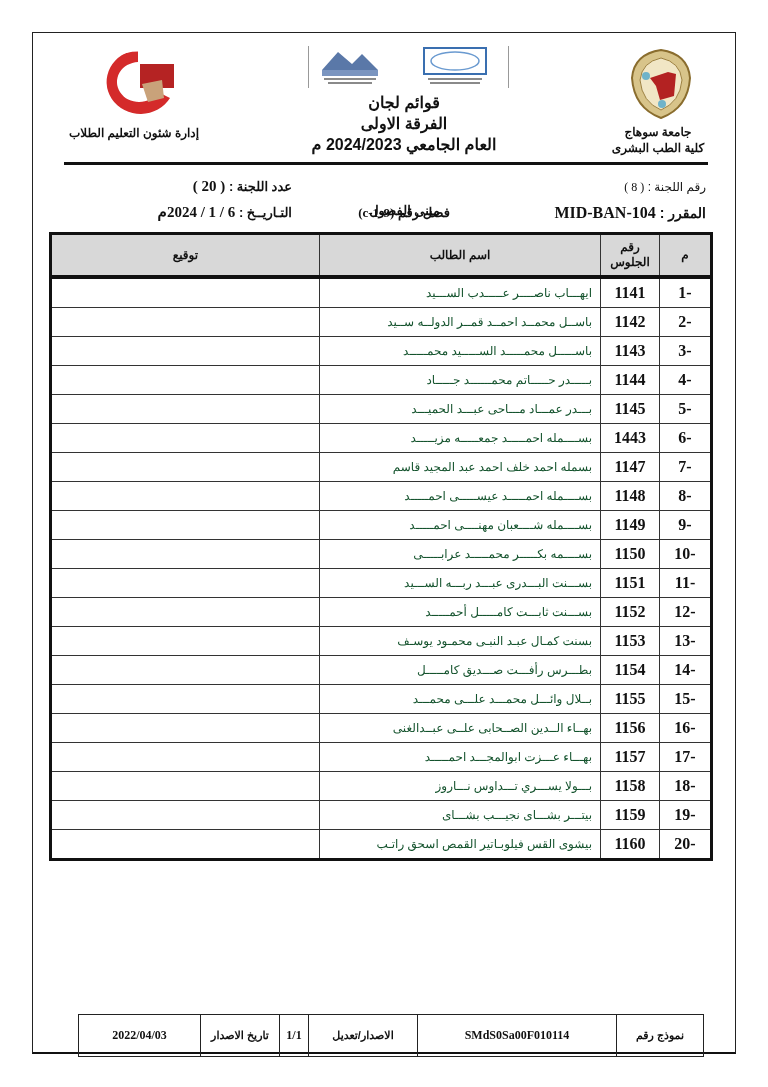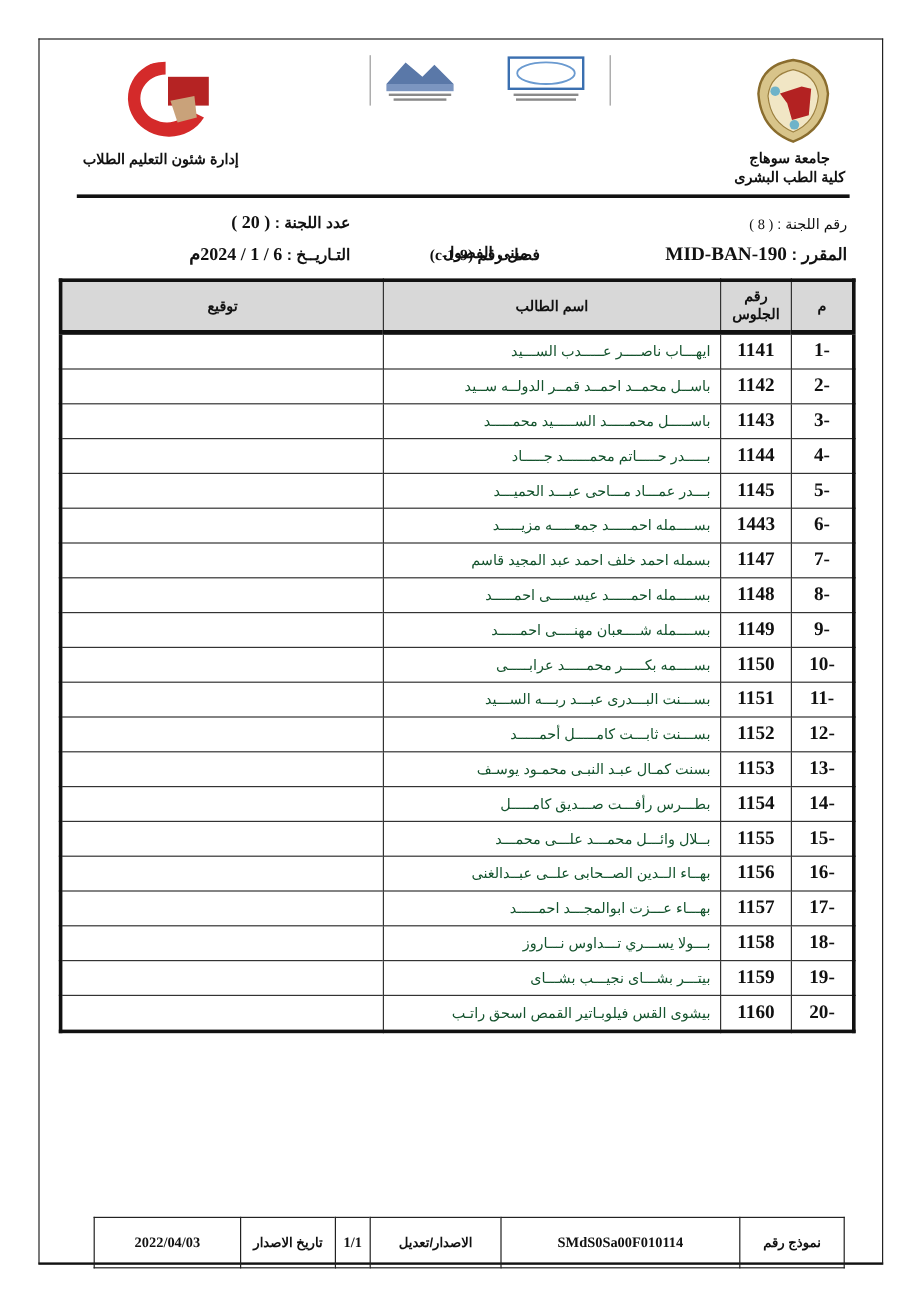--- a/index.html
+++ b/index.html
@@ -59,20 +59,25 @@
       <rect x="18" y="26" width="56" height="6" fill="#7b95c0"></rect>
       <rect x="20" y="34" width="52" height="2" fill="#8a8a8a"></rect>
       <rect x="24" y="38" width="44" height="2" fill="#8a8a8a"></rect>
       <rect x="120" y="4" width="62" height="26" fill="none" stroke="#3a6fb0" stroke-width="2"></rect>
       <ellipse cx="151" cy="17" rx="24" ry="9" fill="none" stroke="#6a9ad0" stroke-width="1.5"></ellipse>
       <rect x="124" y="34" width="54" height="2" fill="#8a8a8a"></rect>
       <rect x="126" y="38" width="50" height="2" fill="#8a8a8a"></rect>
       <rect x="204" y="2" width="1" height="42" fill="#999"></rect>
     </svg>
   </div>
+  <div class="hdr-text center-title">
+    <div>قوائم لجان</div>
+    <div>الفرقة الاولى</div>
+    <div>العام الجامعي 2024/2023 م</div>
+  </div>
 
   <div class="logo logo-right">
     <svg width="70" height="72" viewBox="0 0 70 72">
       <path d="M35 2 Q62 6 64 30 Q62 60 35 70 Q8 60 6 30 Q8 6 35 2 Z" fill="#d8c48a" stroke="#8a6d2e" stroke-width="2"></path>
       <path d="M35 10 Q54 14 56 32 Q54 54 35 62 Q16 54 14 32 Q16 14 35 10 Z" fill="#f1e6c5" stroke="#9c8040" stroke-width="1"></path>
       <path d="M24 30 L42 24 L50 26 L48 48 L34 52 L30 38 Z" fill="#b32222"></path>
       <circle cx="20" cy="28" r="4" fill="#6fb3c9"></circle>
       <circle cx="36" cy="56" r="4" fill="#6fb3c9"></circle>
     </svg>
   </div>
@@ -82,21 +87,21 @@
   </div>
 </div>
 <div class="header-rule"></div>
 
 <div class="info" style="right:62px; top:180px; font-weight:normal; font-size:12px;">
   <span>رقم اللجنة :</span>
   <span class="num">( 8 )</span>
 </div>
 <div class="info" style="right:62px; top:204px; font-size:14px;">
   <span>المقرر :</span>
-  <span class="num" style="font-size:16px;">MID-BAN-190</span>
+  <span class="num" style="font-size:16px;">MID-BAN-104</span>
 </div>
 <div class="info" style="right:328px; top:179px;margin-top:24px;">مبنى الفصول</div>
 <div class="info" style="right:318px; top:205px;">
   <span>فصل رقم</span>
   <span class="num">(c-1-9)</span>
 </div>
 <div class="info" style="right:476px; top:178px;">
   <span>عدد اللجنة :</span>
   <span class="num" style="font-size:15px;">( 20 )</span>
 </div>

